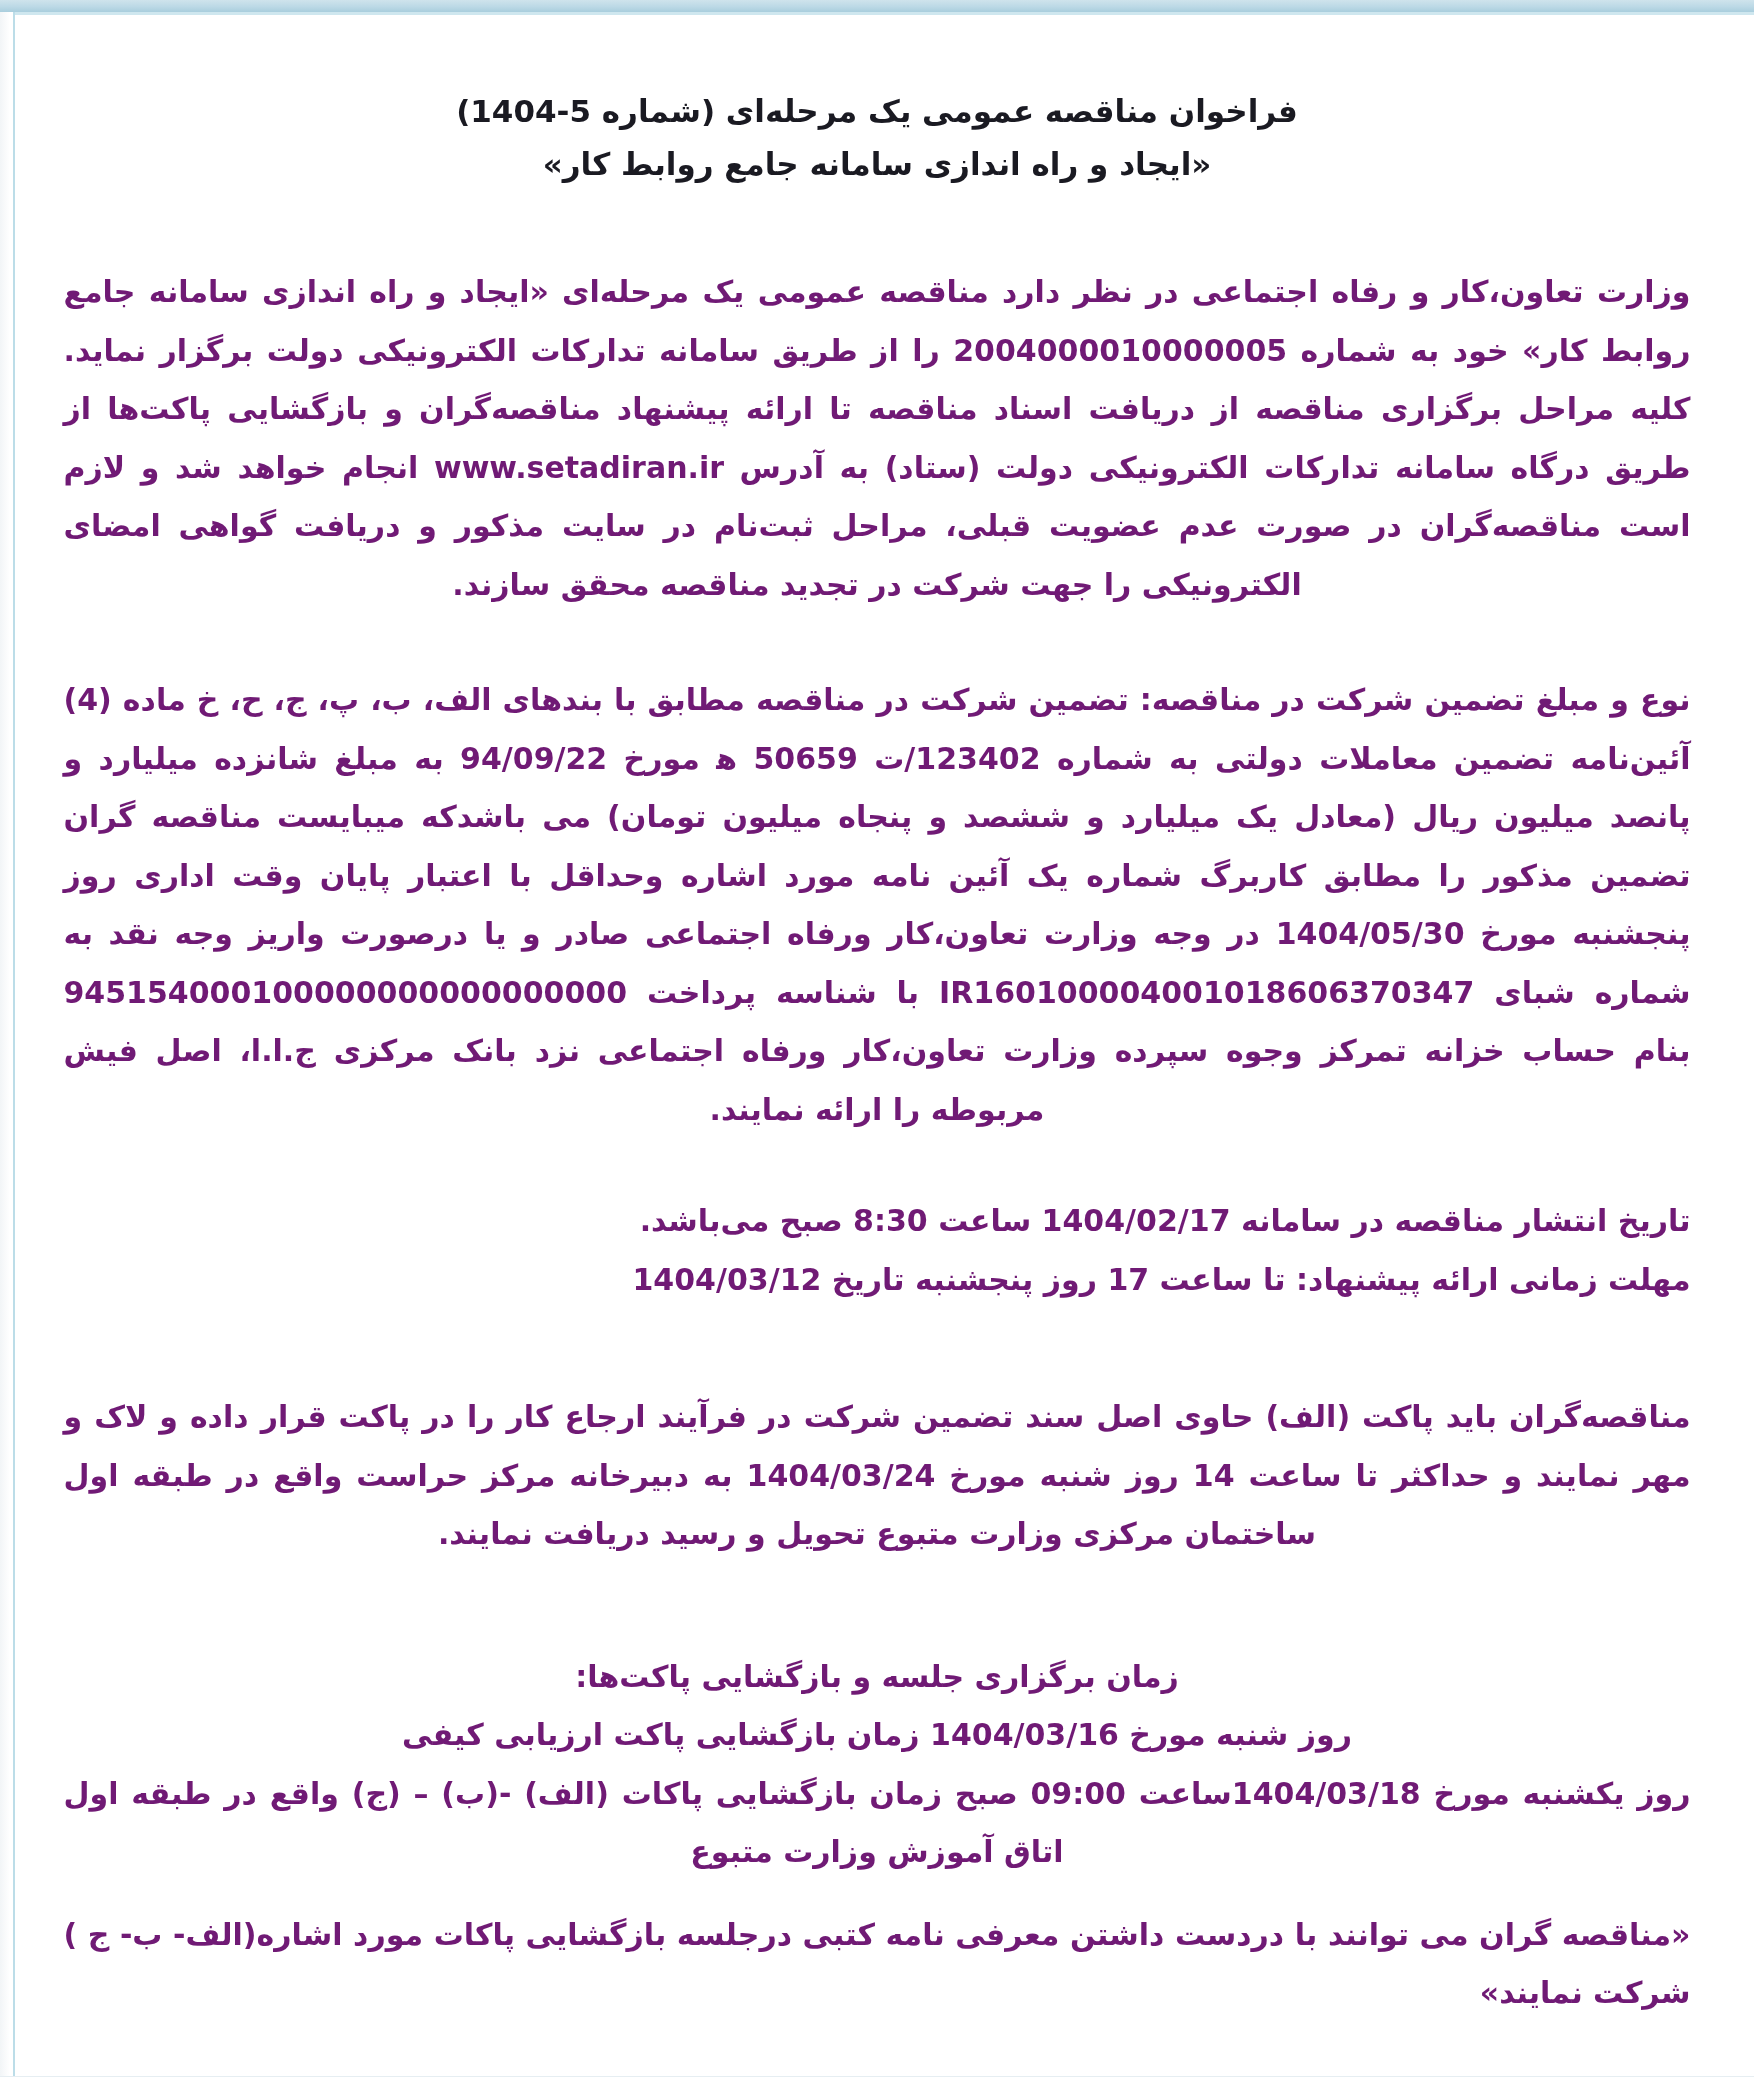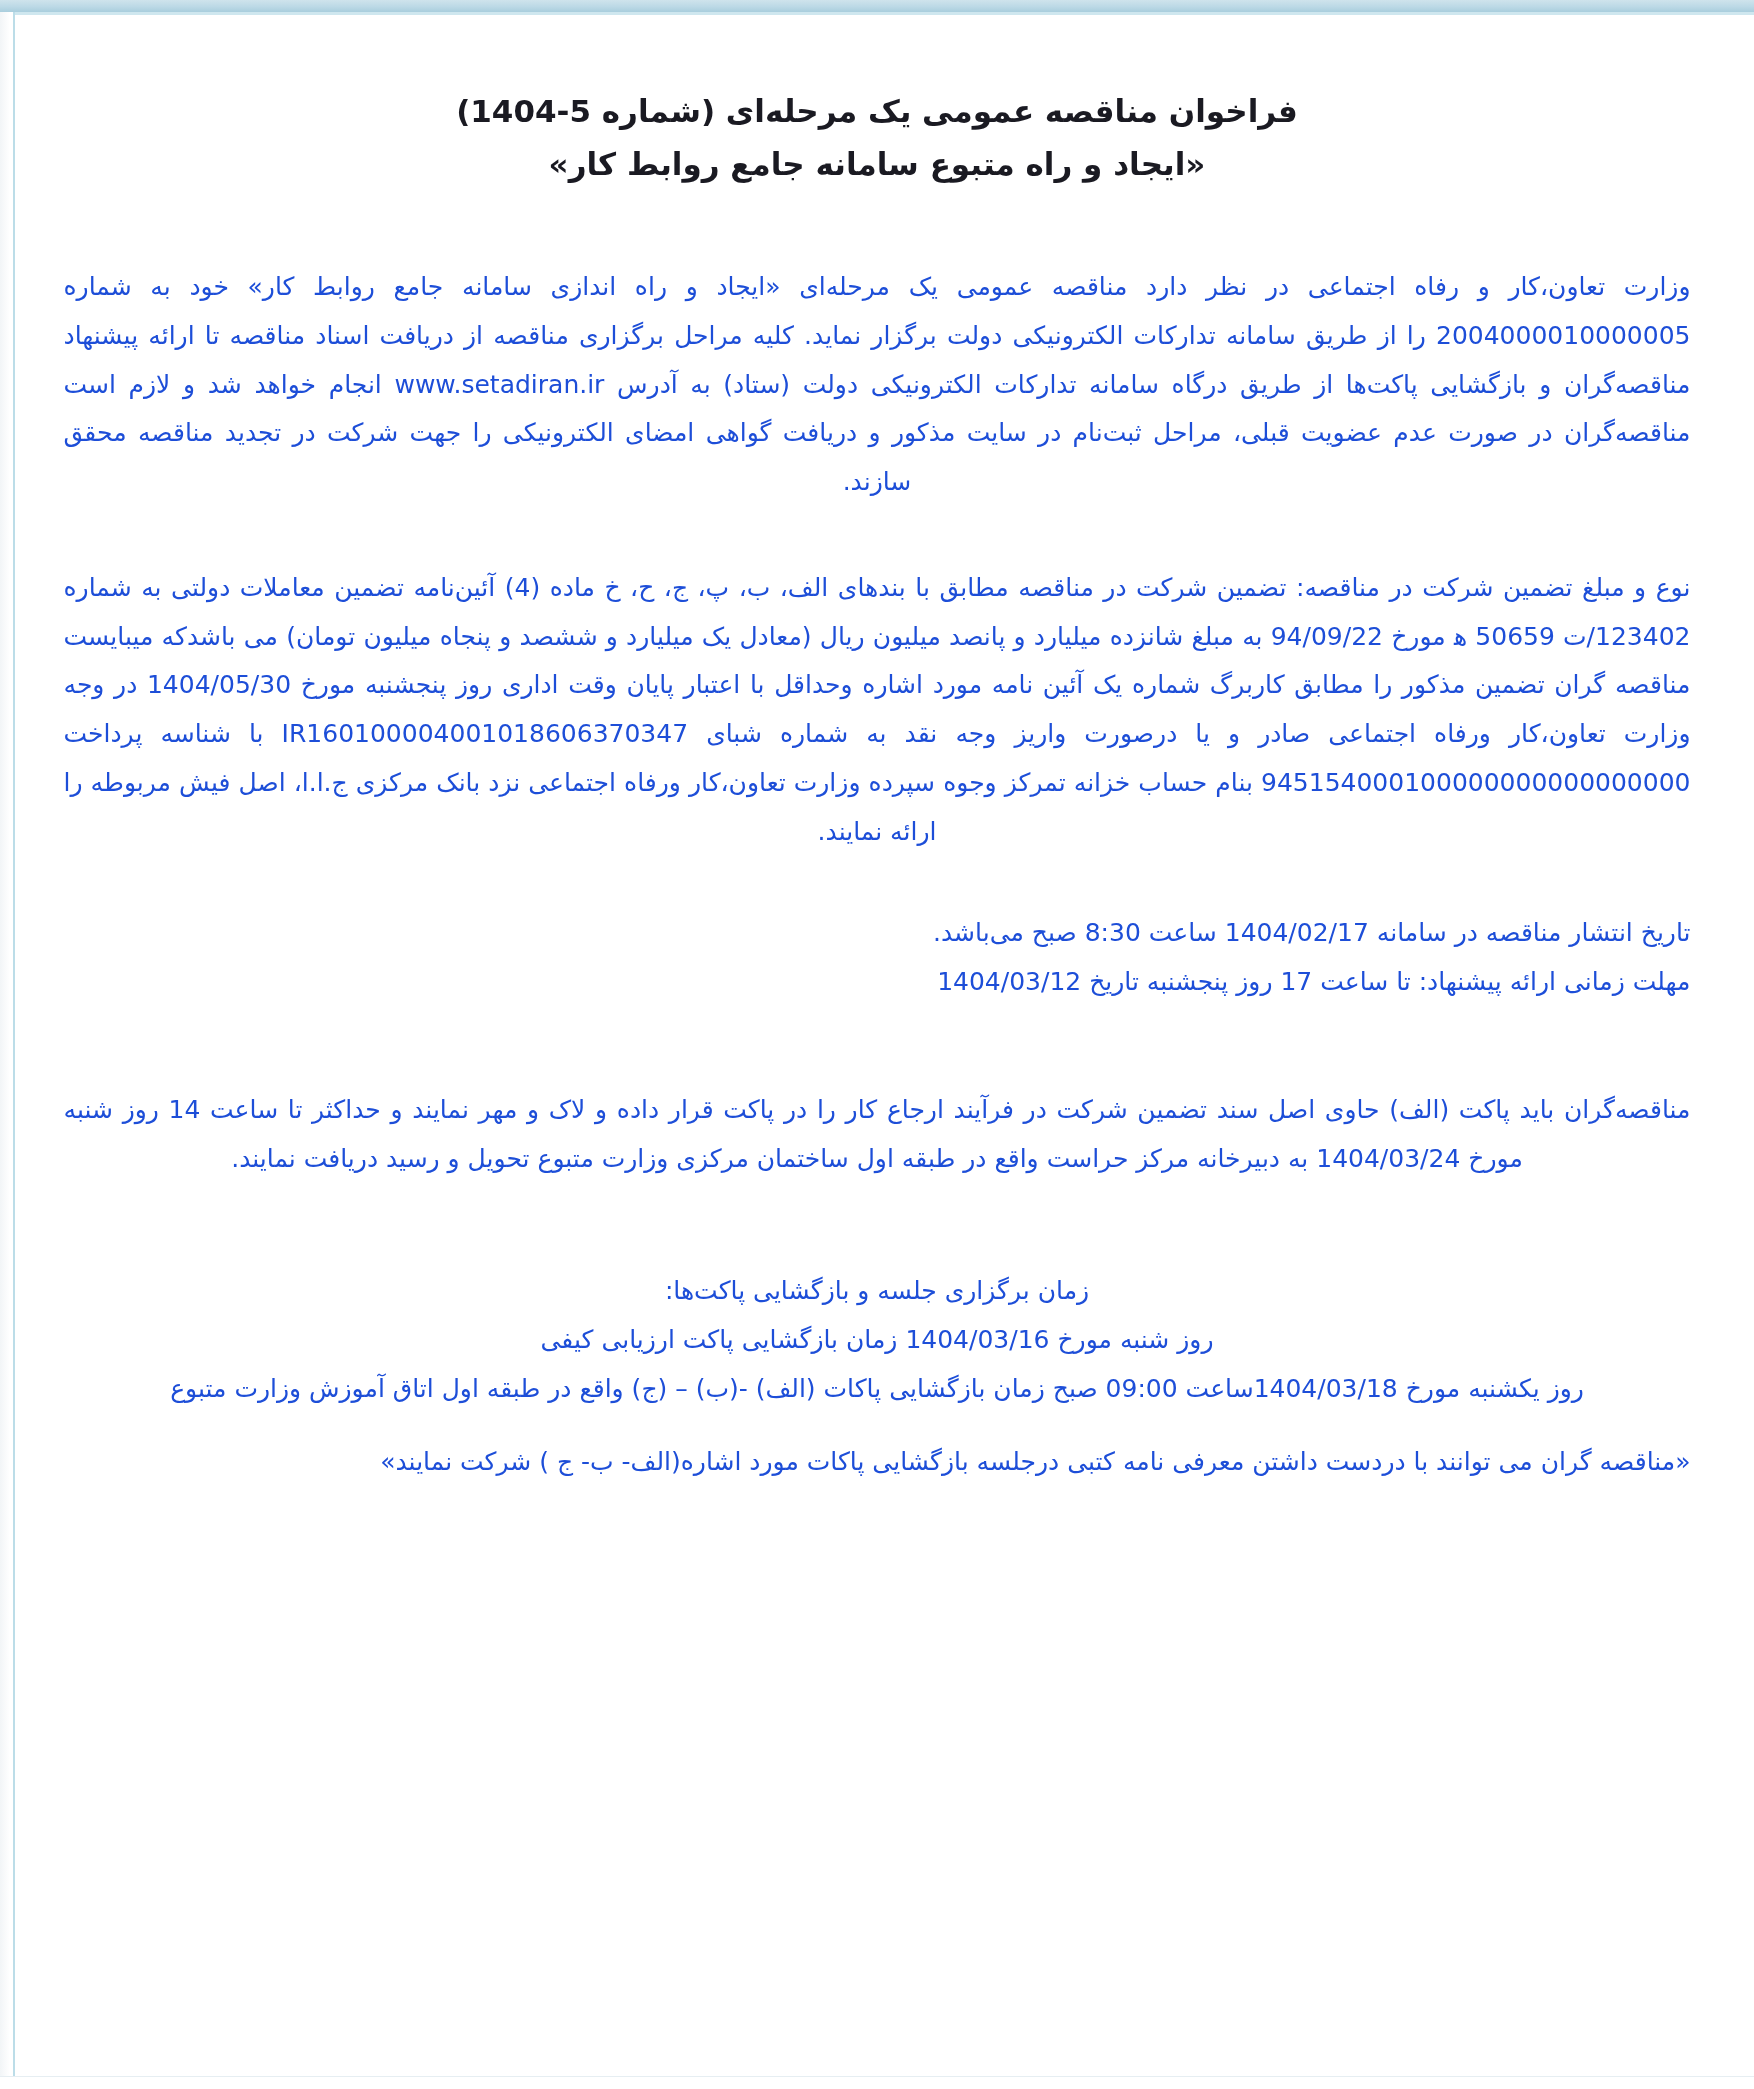--- a/index.html
+++ b/index.html
@@ -95,23 +95,24 @@
   .doc-title .title-line {
     display: block;
   }
 
   .doc-title .title-line-2 {
     padding-top: 5.5px;
   }
 
   
   .block {
-    font-size: 25px;
+    font-size: 30px;
     line-height: 1.95;
-    color: #1d4ed8;
+    color: #701a75;
+    font-weight: bold;
   }
 
   .para-center-last {
     text-align: justify;
     text-align-last: center;
   }
 
   .line-center {
     text-align: center;
   }
@@ -149,21 +150,21 @@
   <div class="frame-left-fade"></div>
   <div class="frame-top"></div>
   <div class="frame-top-inner"></div>
   <div class="frame-left"></div>
   <div class="frame-bottom"></div>
 
   <div class="sheet">
 
     <h1 class="doc-title">
       <span class="title-line title-line-1">فراخوان مناقصه عمومی یک مرحله‌ای (شماره 5-1404)</span>
-      <span class="title-line title-line-2">«ایجاد و راه متبوع سامانه جامع روابط کار»</span>
+      <span class="title-line title-line-2">«ایجاد و راه اندازی سامانه جامع روابط کار»</span>
     </h1>
 
     <div class="block block-intro">
       <p class="para-center-last" style="margin:0;">وزارت تعاون،کار و رفاه اجتماعی در نظر دارد مناقصه عمومی یک مرحله‌ای «ایجاد و راه اندازی سامانه جامع روابط کار» خود به شماره 2004000010000005 را از طریق سامانه تدارکات الکترونیکی دولت برگزار نماید. کلیه مراحل برگزاری مناقصه از دریافت اسناد مناقصه تا ارائه پیشنهاد مناقصه‌گران و بازگشایی پاکت‌ها از طریق درگاه سامانه تدارکات الکترونیکی دولت (ستاد) به آدرس www.setadiran.ir انجام خواهد شد و لازم است مناقصه‌گران در صورت عدم عضویت قبلی، مراحل ثبت‌نام در سایت مذکور و دریافت گواهی امضای الکترونیکی را جهت شرکت در تجدید مناقصه محقق سازند.</p>
     </div>
 
     <div class="block block-guarantee">
       <p class="para-center-last" style="margin:0;">نوع و مبلغ تضمین شرکت در مناقصه: تضمین شرکت در مناقصه مطابق با بندهای الف، ب، پ، ج، ح، خ ماده (4) آئین‌نامه تضمین معاملات دولتی به شماره 123402/ت 50659 ه‍ مورخ  94/09/22 به مبلغ شانزده میلیارد و پانصد میلیون ریال (معادل یک میلیارد و ششصد و پنجاه میلیون تومان) می باشدکه میبایست مناقصه گران تضمین مذکور را مطابق کاربرگ شماره یک آئین نامه مورد اشاره وحداقل با اعتبار پایان وقت اداری روز پنجشنبه مورخ  1404/05/30 در وجه وزارت تعاون،کار ورفاه اجتماعی صادر و یا درصورت واریز وجه نقد به شماره شبای IR160100004001018606370347 با شناسه پرداخت 945154000100000000000000000 بنام حساب خزانه تمرکز وجوه سپرده وزارت تعاون،کار ورفاه اجتماعی نزد بانک مرکزی ج.ا.ا، اصل فیش مربوطه را ارائه نمایند.</p>
     </div>
 

